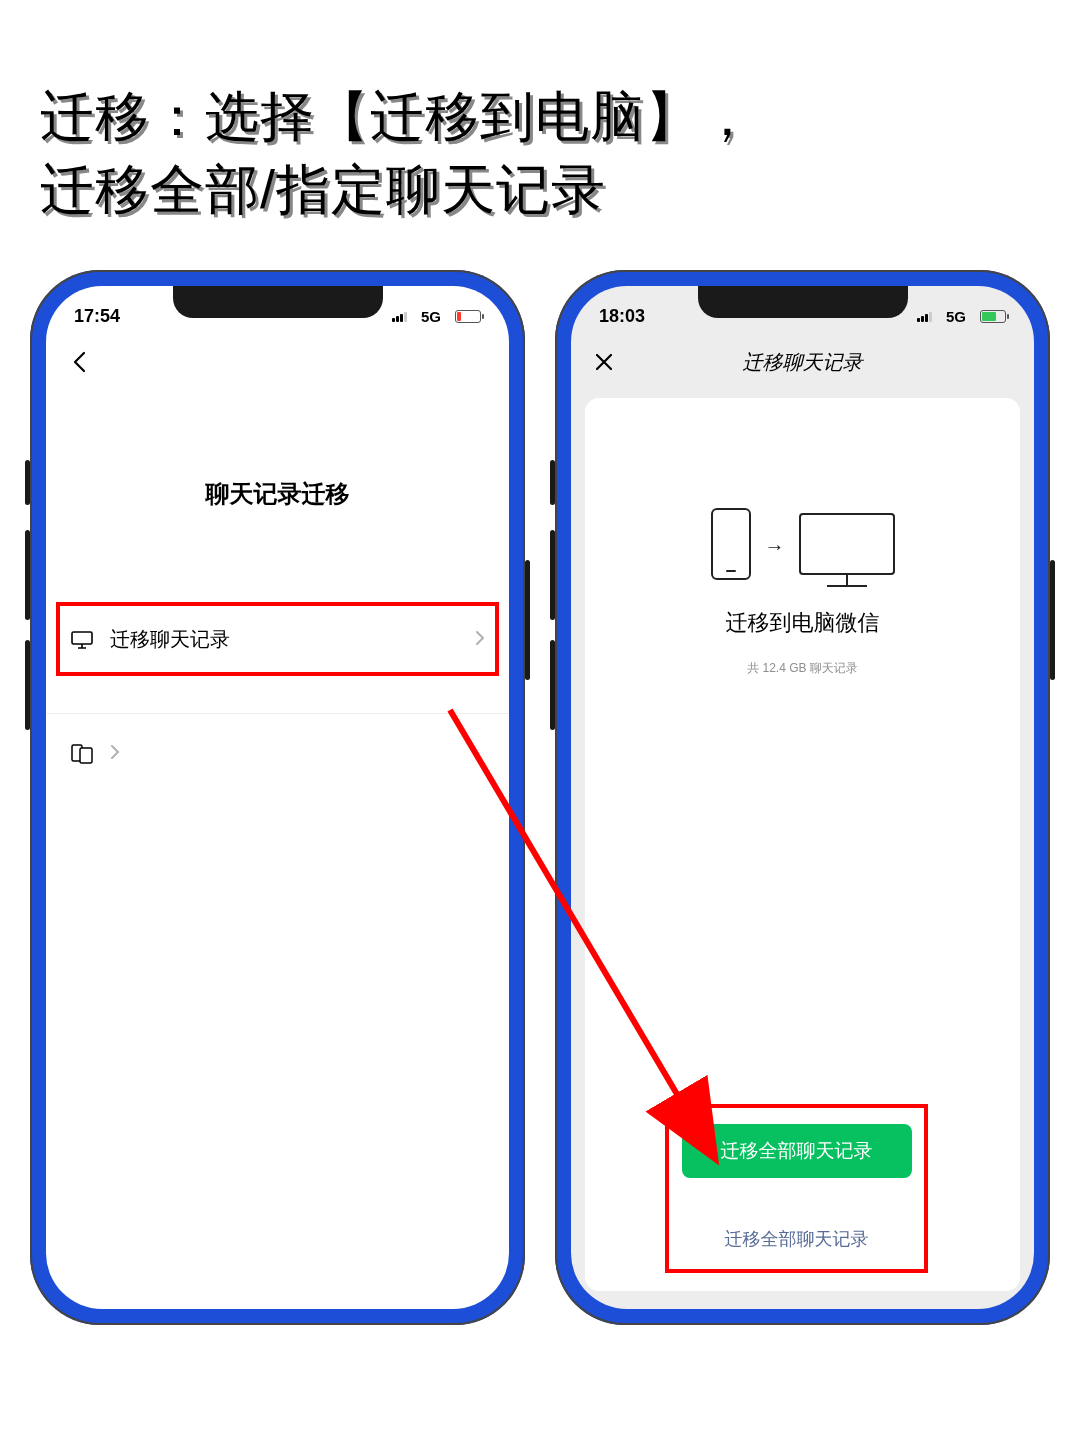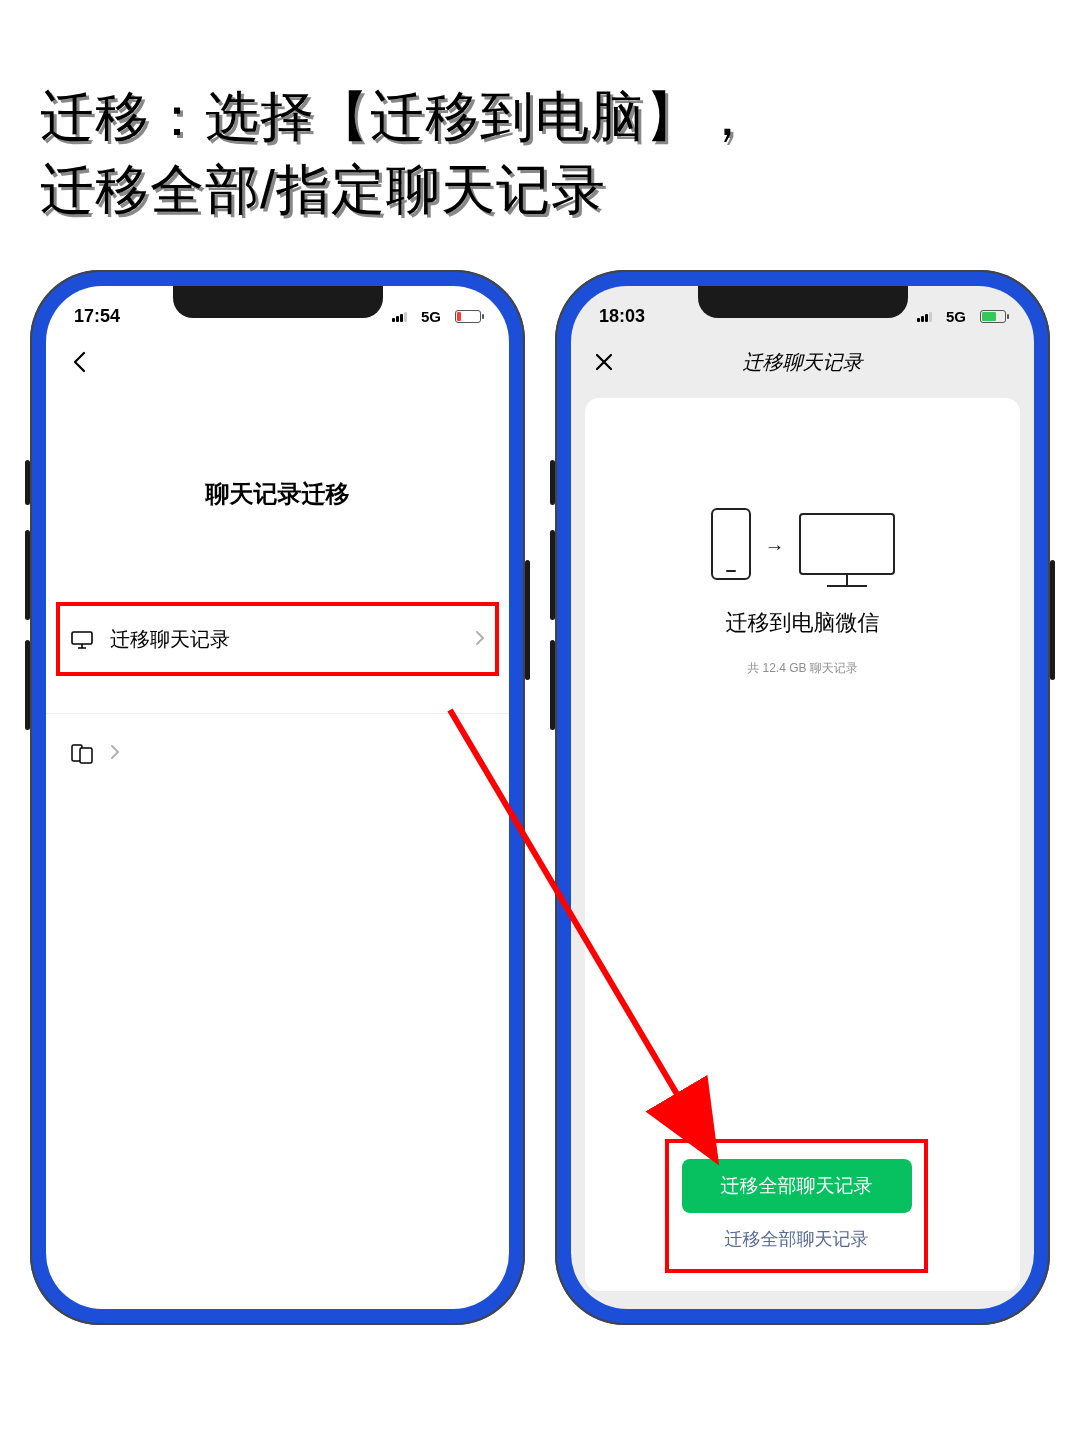--- a/index.html
+++ b/index.html
@@ -174,21 +174,21 @@
     font-size: 12px;
     color: #8e8e8e;
   }
   .p2-actions {
     position: absolute;
     bottom: 40px;
     left: 0; right: 12px;
     display: flex;
     flex-direction: column;
     align-items: center;
-    gap: 14px;
+    gap: 49px;
   }
   .btn-primary {
     width: 230px;
     height: 54px;
     background: #07c160;
     color: #fff;
     border-radius: 8px;
     display: flex;
     align-items: center;
     justify-content: center;

